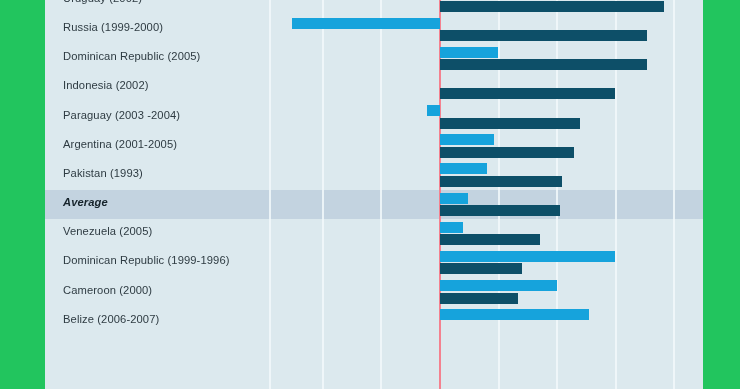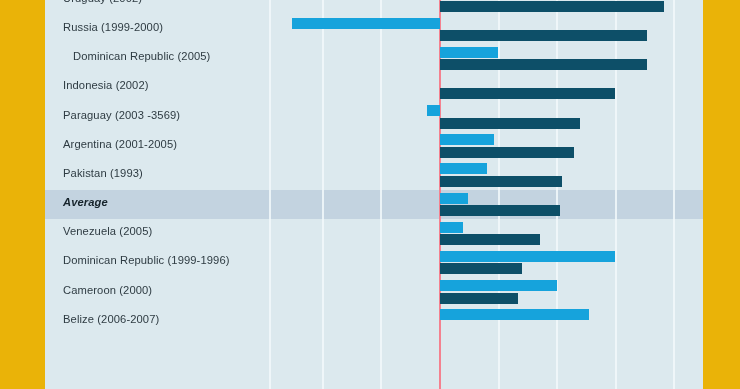--- a/index.html
+++ b/index.html
@@ -1,19 +1,19 @@
 <!DOCTYPE html>
 <html><head>
 <meta charset="utf-8">
 <style>
   html,body{margin:0;padding:0;background:#ffffff;}
   body{width:740px;height:389px;overflow:hidden;
        font-family:"Liberation Sans","DejaVu Sans",sans-serif;}
 
-  #chart{position:relative;width:740px;height:389px;background:#eab308;overflow:hidden;}
+  #chart{position:relative;width:740px;height:389px;background:#22c55e;overflow:hidden;}
 
   
   #plot-bg{position:absolute;left:45px;top:0;width:658px;height:389px;background:#dce9ee;}
 
   
   .row-highlight{position:absolute;left:45px;width:658px;background:#c3d3e0;}
 
   
   .gridline{position:absolute;top:0;height:389px;width:2px;background:#f2f8fa;opacity:.85;}
 
@@ -50,27 +50,27 @@
       <div class="gridline" style="left: 614.8px; background: rgb(242, 248, 250);"></div>
       <div class="gridline" style="left: 673.4px; background: rgb(242, 248, 250);"></div>
       <div id="zero-axis" style="left: 439px; background: rgb(244, 129, 143);"></div>
       <div class="bar dark" style="left: 440px; width: 223.852px; top: 1px; background: rgb(13, 79, 104);"></div>
       <div class="row-label" style="top: -8px;">Uruguay (2002)</div>
       <div class="bar light" style="left: 291.742px; width: 148.258px; top: 17.65px; background: rgb(22, 163, 220);"></div>
       <div class="bar dark" style="left: 440px; width: 206.858px; top: 30.15px; background: rgb(13, 79, 104);"></div>
       <div class="row-label" style="top: 21.15px;">Russia (1999-2000)</div>
       <div class="bar light" style="left: 440px; width: 58.014px; top: 46.8px; background: rgb(22, 163, 220);"></div>
       <div class="bar dark" style="left: 440px; width: 206.858px; top: 59.3px; background: rgb(13, 79, 104);"></div>
-      <div class="row-label" style="top: 50.3px; margin-left: 10px;">Dominican Republic (2005)</div>
+      <div class="row-label" style="top: 50.3px;">Dominican Republic (2005)</div>
       <div class="bar dark" style="left: 440px; width: 174.628px; top: 88.45px; background: rgb(13, 79, 104);"></div>
       <div class="nil-note" style="left: 443px; top: 74.45px;">nil</div>
       <div class="row-label" style="top: 79.45px;">Indonesia (2002)</div>
       <div class="bar light" style="left: 427.108px; width: 12.892px; top: 105.1px; background: rgb(22, 163, 220);"></div>
       <div class="bar dark" style="left: 440px; width: 140.054px; top: 117.6px; background: rgb(13, 79, 104);"></div>
-      <div class="row-label" style="top: 108.6px;">Paraguay (2003 -3569)</div>
+      <div class="row-label" style="top: 108.6px;">Paraguay (2003 -2004)</div>
       <div class="bar light" style="left: 440px; width: 54.498px; top: 134.25px; background: rgb(22, 163, 220);"></div>
       <div class="bar dark" style="left: 440px; width: 134.194px; top: 146.75px; background: rgb(13, 79, 104);"></div>
       <div class="row-label" style="top: 137.75px;">Argentina (2001-2005)</div>
       <div class="bar light" style="left: 440px; width: 46.88px; top: 163.4px; background: rgb(22, 163, 220);"></div>
       <div class="bar dark" style="left: 440px; width: 121.888px; top: 175.9px; background: rgb(13, 79, 104);"></div>
       <div class="row-label" style="top: 166.9px;">Pakistan (1993)</div>
       <div class="bar light" style="left: 440px; width: 28.128px; top: 192.55px; background: rgb(22, 163, 220);"></div>
       <div class="bar dark" style="left: 440px; width: 120.13px; top: 205.05px; background: rgb(13, 79, 104);"></div>
       <div class="row-label is-average" style="top: 196.05px;">Average</div>
       <div class="bar light" style="left: 440px; width: 22.854px; top: 221.7px; background: rgb(22, 163, 220);"></div>

